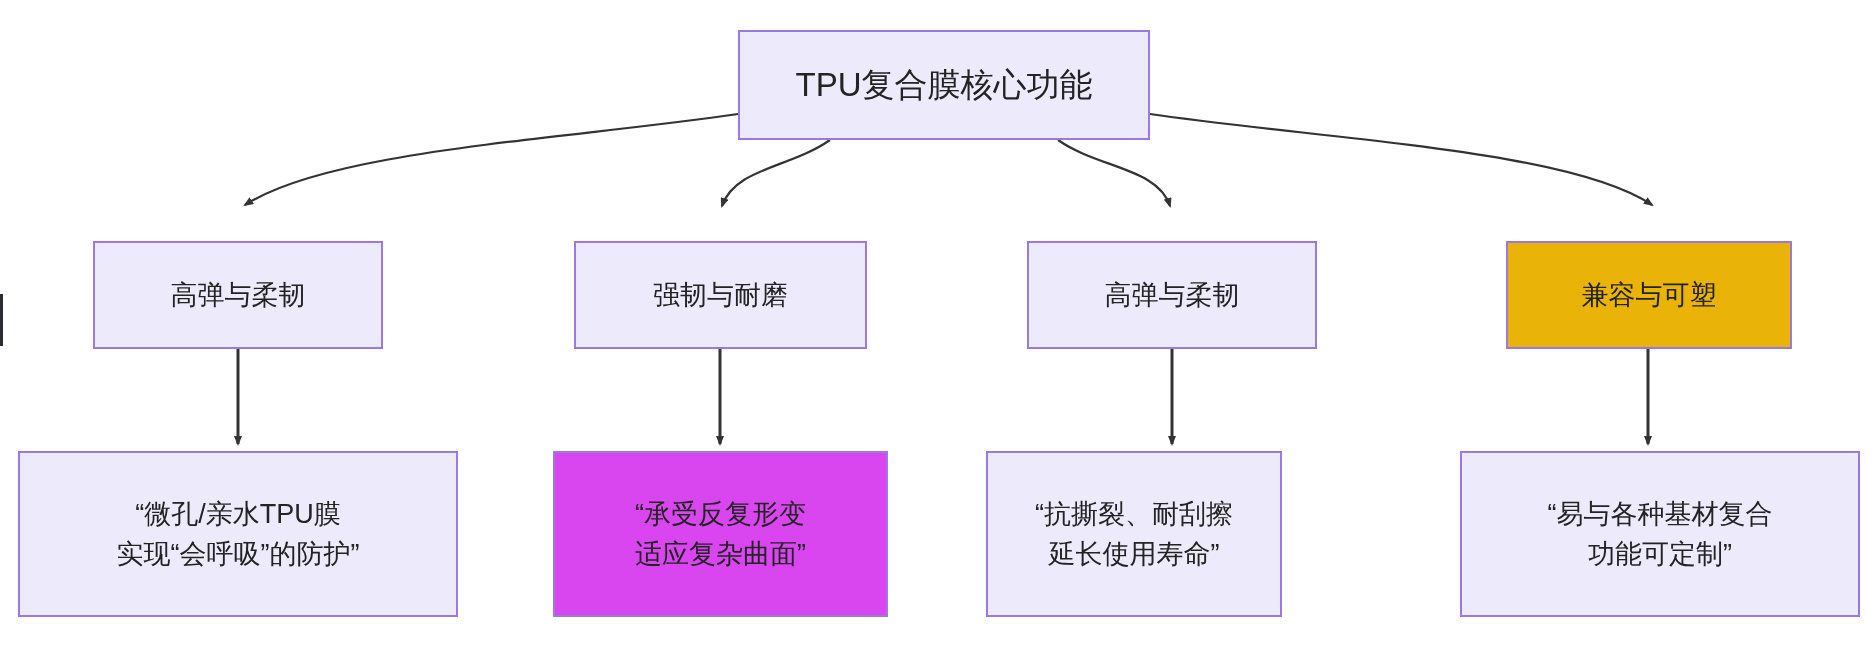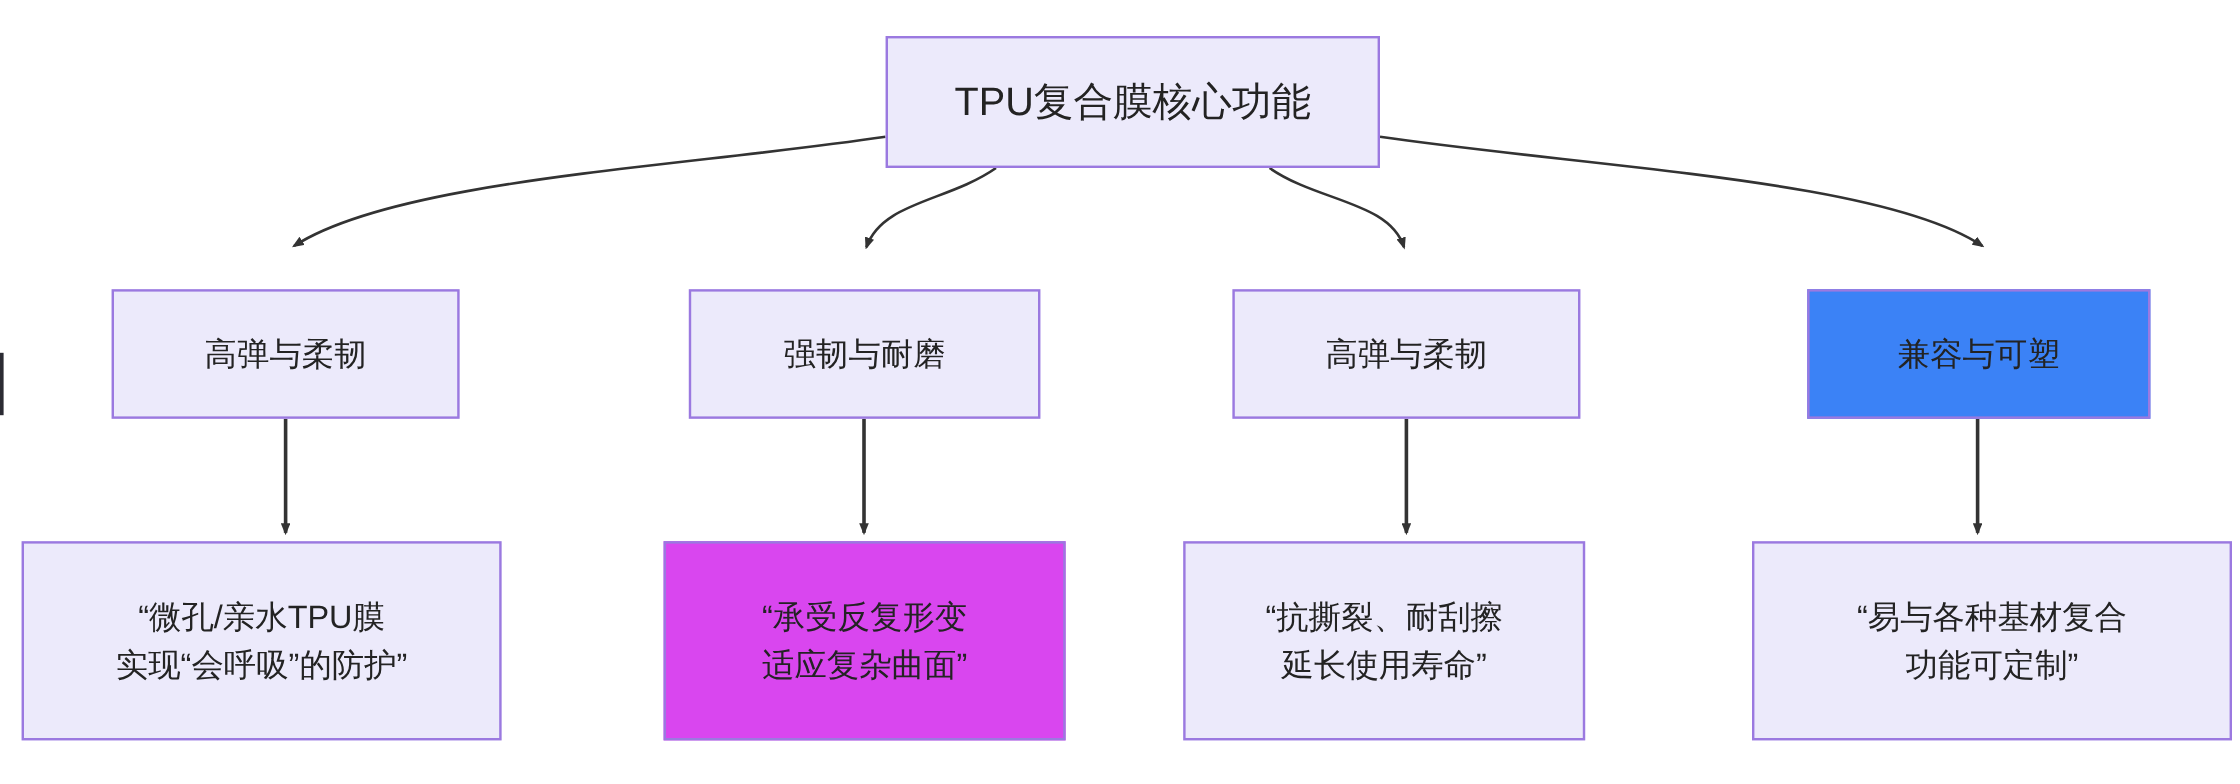--- a/index.html
+++ b/index.html
@@ -97,33 +97,33 @@
 
   <div class="node node-branch" id="node-branch-1" style="left: 93px; top: 241px; width: 290px; height: 108px; background: rgb(236, 234, 251); border-color: rgb(155, 121, 224); color: rgb(35, 35, 35);">
     <span class="node-label">高弹与柔韧</span>
   </div>
   <div class="node node-branch" id="node-branch-2" style="left: 574px; top: 241px; width: 293px; height: 108px; background: rgb(236, 234, 251); border-color: rgb(155, 121, 224); color: rgb(35, 35, 35);">
     <span class="node-label">强韧与耐磨</span>
   </div>
   <div class="node node-branch" id="node-branch-3" style="left: 1027px; top: 241px; width: 290px; height: 108px; background: rgb(236, 234, 251); border-color: rgb(155, 121, 224); color: rgb(35, 35, 35);">
     <span class="node-label">高弹与柔韧</span>
   </div>
-  <div class="node node-branch" id="node-branch-4" style="left: 1506px; top: 241px; width: 286px; height: 108px; background: #3b82f6; border-color: rgb(155, 121, 224); color: rgb(35, 35, 35);">
+  <div class="node node-branch" id="node-branch-4" style="left: 1506px; top: 241px; width: 286px; height: 108px; background: #eab308; border-color: rgb(155, 121, 224); color: rgb(35, 35, 35);">
     <span class="node-label">兼容与可塑</span>
   </div>
 
-  <div class="node node-leaf" id="node-leaf-1" style="left: 18px; top: 451px; width: 400px; height: 166px; background: rgb(236, 234, 251); border-color: rgb(155, 121, 224); color: rgb(35, 35, 35);">
+  <div class="node node-leaf" id="node-leaf-1" style="left: 18px; top: 451px; width: 440px; height: 166px; background: rgb(236, 234, 251); border-color: rgb(155, 121, 224); color: rgb(35, 35, 35);">
     <span class="node-label">“微孔/亲水TPU膜
 实现“会呼吸”的防护”</span>
   </div>
   <div class="node node-leaf" id="node-leaf-2" style="left: 553px; top: 451px; width: 335px; height: 166px; background: #d946ef; border-color: rgb(155, 121, 224); color: rgb(35, 35, 35);">
     <span class="node-label">“承受反复形变
 适应复杂曲面”</span>
   </div>
-  <div class="node node-leaf" id="node-leaf-3" style="left: 986px; top: 451px; width: 335px; height: 166px; background: rgb(236, 234, 251); border-color: rgb(155, 121, 224); color: rgb(35, 35, 35);">
+  <div class="node node-leaf" id="node-leaf-3" style="left: 986px; top: 451px; width: 296px; height: 166px; background: rgb(236, 234, 251); border-color: rgb(155, 121, 224); color: rgb(35, 35, 35);">
     <span class="node-label">“抗撕裂、耐刮擦
 延长使用寿命”</span>
   </div>
   <div class="node node-leaf" id="node-leaf-4" style="left: 1448px; top: 451px; width: 400px; height: 166px; background: rgb(236, 234, 251); border-color: rgb(155, 121, 224); color: rgb(35, 35, 35); margin-left: 12px;">
     <span class="node-label">“易与各种基材复合
 功能可定制”</span>
   </div>
 
   <div id="left-edge-artifact"></div>
 

